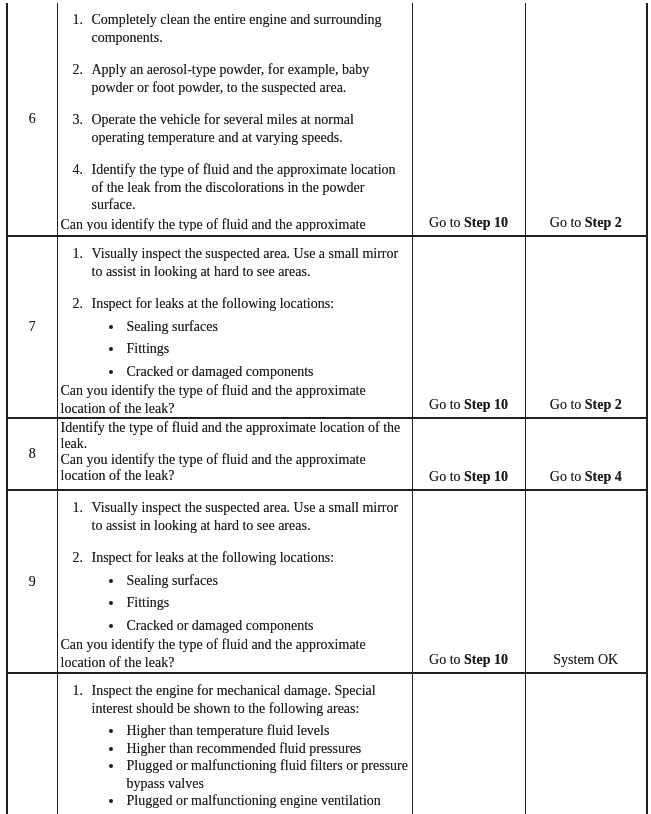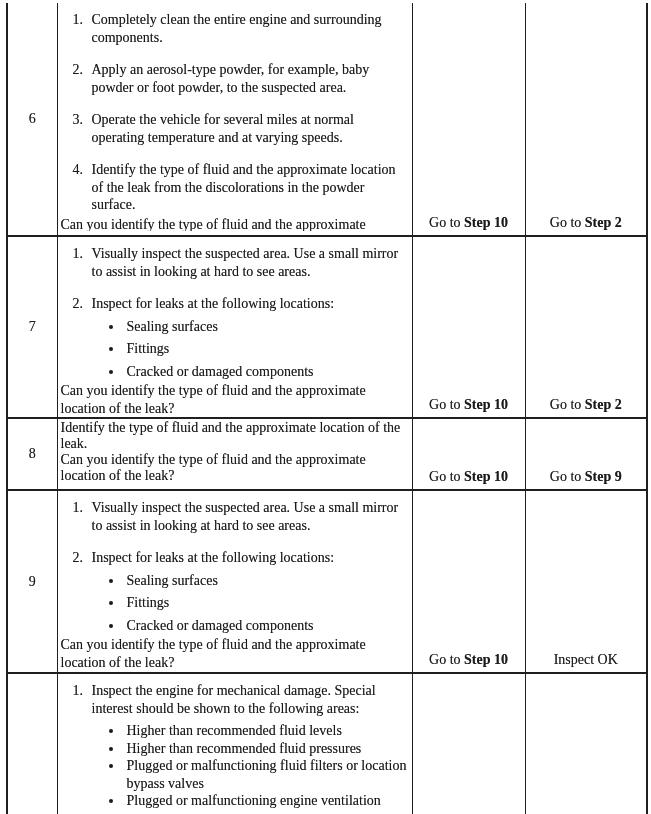--- a/index.html
+++ b/index.html
@@ -96,21 +96,21 @@
       <td class="c-step">
         <span>8</span>
       </td>
       <td class="c-action">
         <div class="cellbox">
           <div class="para">Identify the type of fluid and the approximate location of the leak.</div>
           <div class="question">Can you identify the type of fluid and the approximate location of the leak?</div>
         </div>
       </td>
       <td class="c-ans"><span>Go to </span><span class="stepref">Step 10</span></td>
-      <td class="c-ans"><span>Go to </span><span class="stepref">Step 9</span></td>
+      <td class="c-ans"><span>Go to </span><span class="stepref">Step 4</span></td>
     </tr>
 
     <tr class="r3">
       <td class="c-step">
         <span>9</span>
       </td>
       <td class="c-action">
         <div class="cellbox">
           <ol class="nlist">
             <li><span>Visually inspect the suspected area. Use a small mirror to assist in looking at hard to see areas.</span></li>
@@ -119,35 +119,35 @@
                 <li><span>Sealing surfaces</span></li>
                 <li><span>Fittings</span></li>
                 <li><span>Cracked or damaged components</span></li>
               </ul>
             </li>
           </ol>
           <div class="question">Can you identify the type of fluid and the approximate location of the leak?</div>
         </div>
       </td>
       <td class="c-ans"><span>Go to </span><span class="stepref">Step 10</span></td>
-      <td class="c-ans"><span>Inspect OK</span><span class="stepref"></span></td>
+      <td class="c-ans"><span>System OK</span><span class="stepref"></span></td>
     </tr>
 
     <tr class="r4">
       <td class="c-step">
         <span></span>
       </td>
       <td class="c-action">
         <div class="cellbox">
           <ol class="nlist">
             <li><span>Inspect the engine for mechanical damage. Special interest should be shown to the following areas:</span>
               <ul class="blist">
-                <li><span>Higher than recommended fluid levels</span></li>
+                <li><span>Higher than temperature fluid levels</span></li>
                 <li><span>Higher than recommended fluid pressures</span></li>
-                <li><span>Plugged or malfunctioning fluid filters or location bypass valves</span></li>
+                <li><span>Plugged or malfunctioning fluid filters or pressure bypass valves</span></li>
                 <li><span>Plugged or malfunctioning engine ventilation</span></li>
               </ul>
             </li>
           </ol>
         </div>
       </td>
       <td class="c-ans"></td>
       <td class="c-ans"></td>
     </tr>
   </tbody>

